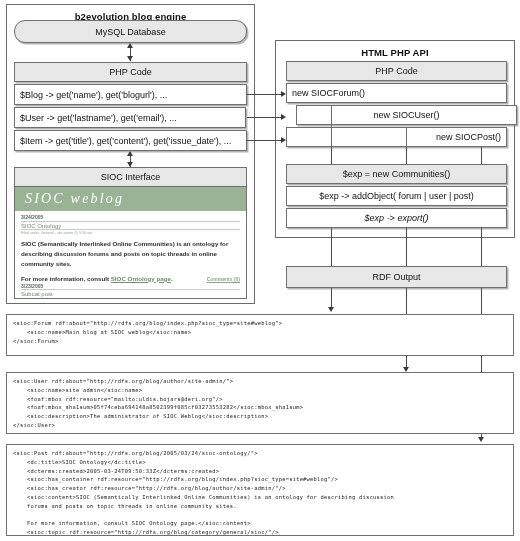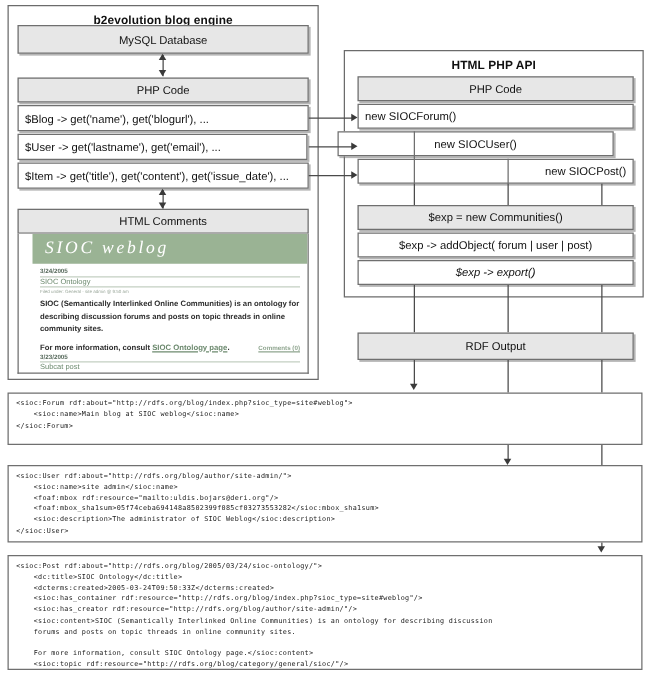--- a/index.html
+++ b/index.html
@@ -71,21 +71,20 @@
     border-top: 3.5px solid transparent;
     border-bottom: 3.5px solid transparent;
     border-left: 5px solid #3a3a3a;
   }
 
   
   .preview {
     position: absolute;
     background: #ffffff;
     overflow: hidden;
-    padding-left: 11px;
   }
   .preview-header {
     height: 24px;
     background: #9ab394;
     display: flex;
     align-items: center;
     padding-left: 10px;
   }
   .preview-header span {
     font-family: "Liberation Serif", serif;
@@ -162,37 +161,37 @@
 </style>
 </head>
 <body>
 
 <div id="page">
 
   <div class="panel" style="left:6px; top:4px; width:249px; height:300px;">
     <div class="panel-title" style="top:6px;">b2evolution blog engine</div>
   </div>
 
-  <div class="box shade ctr shadowed" style="left:14px; top:20px; width:233px; height:23px;">MySQL Database</div>
+  <div class="box shade ctr shadowed" style="left:14px; top:20px; width:233px; height:23px;border-radius:11px;">MySQL Database</div>
 
   <div class="vline" style="left:130px; top:44px; height:17px;"></div>
   <div class="arrow-up" style="left:126.5px; top:43px;"></div>
   <div class="arrow-down" style="left:126.5px; top:56px;"></div>
 
   <div class="box shade ctr shadowed" style="left:14px; top:62px; width:233px; height:20px;">PHP Code</div>
 
   <div class="box left shadowed" style="left:14px; top:84px; width:233px; height:21px;">$Blog -&gt; get('name'), get('blogurl'), ...</div>
   <div class="box left shadowed" style="left:14px; top:107px; width:232px; height:21px;">$User -&gt; get('lastname'), get('email'), ...</div>
   <div class="box left shadowed" style="left:14px; top:130px; width:233px; height:21px;">$Item -&gt; get('title'), get('content'), get('issue_date'), ...</div>
 
   <div class="vline" style="left:130px; top:152px; height:15px;"></div>
   <div class="arrow-up" style="left:126.5px; top:151px;"></div>
   <div class="arrow-down" style="left:126.5px; top:162px;"></div>
 
-  <div class="box shade ctr" style="left:14px; top:167px; width:233px; height:20px;">HTML Comments</div>
+  <div class="box shade ctr" style="left:14px; top:167px; width:233px; height:20px;">SIOC Interface</div>
 
   <div class="preview" style="left:14px; top:187px; width:233px; height:112px; border:1px solid #6f6f6f; border-top:none;">
     <div class="preview-header">
       <span>SIOC weblog</span>
     </div>
     <div class="pv-body">
       <div class="pv-date">3/24/2005</div>
       <div class="pv-title">SIOC Ontology</div>
       <div class="pv-meta">Filed under: General - site admin @ 9:50 am</div>
       <div class="pv-text">SIOC (Semantically Interlinked Online Communities) is an ontology for describing discussion forums and posts on topic threads in online community sites.</div>
@@ -208,21 +207,21 @@
     </div>
   </div>
 
   <div class="panel" style="left:275px; top:40px; width:240px; height:198px;">
     <div class="panel-title" style="top:6px;">HTML PHP API</div>
   </div>
 
   <div class="box shade ctr shadowed" style="left:286px; top:61px; width:221px; height:20px;">PHP Code</div>
 
   <div class="box left shadowed" style="left:286px; top:83px; width:221px; height:20px;">new SIOCForum()</div>
-  <div class="box ctr shadowed" style="left:270px; top:105px; width:221px; height:20px;">new SIOCUser()</div>
+  <div class="box ctr shadowed" style="left:296px; top:105px; width:221px; height:20px;">new SIOCUser()</div>
   <div class="box right shadowed" style="left:286px; top:127px; width:221px; height:20px;">new SIOCPost()</div>
 
   <div class="vline" style="left:331px; top:105px; height:42px; background:#6f6f6f;"></div>
   <div class="vline" style="left:406px; top:127px; height:20px; background:#6f6f6f;"></div>
 
   <div class="vline" style="left:331px; top:147px; height:17px;"></div>
   <div class="vline" style="left:406px; top:147px; height:17px;"></div>
   <div class="vline" style="left:481px; top:147px; height:17px;"></div>
 
   <div class="box shade ctr shadowed" style="left:286px; top:164px; width:221px; height:20px;">$exp = new Communities()</div>

